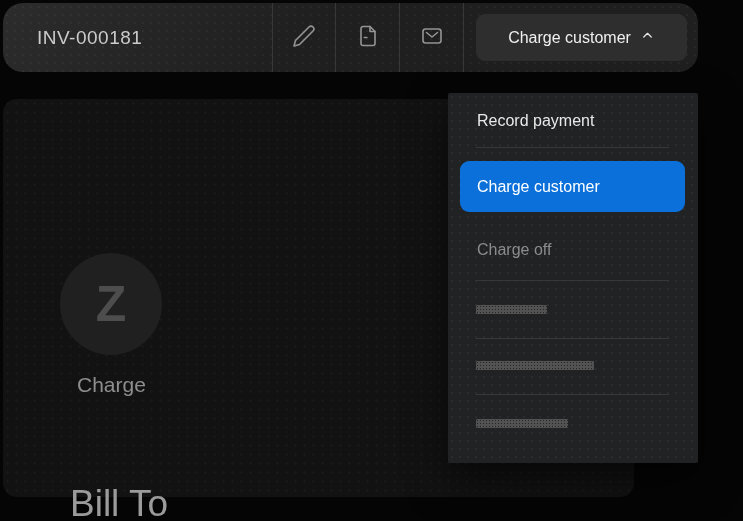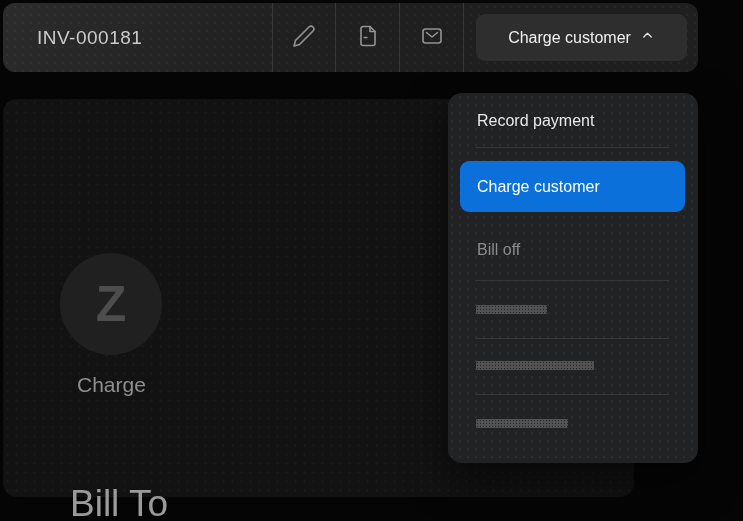--- a/index.html
+++ b/index.html
@@ -4,21 +4,21 @@
 <style>
   html,body{margin:0;padding:0;background:#050505;}
   *{box-sizing:border-box;font-family:"Liberation Sans",sans-serif;}
   .stage{position:relative;width:743px;height:521px;background:#050505;overflow:hidden;}
 
   
   .dots{background-image:radial-gradient(rgba(255,255,255,0.045) 1px,transparent 1.3px);background-size:8px 8px;}
   .dots-faint{background-image:radial-gradient(rgba(255,255,255,0.028) 1px,transparent 1.3px);background-size:9px 9px;}
 
   
-  .toolbar{position:absolute;left:3px;top:3px;width:695px;height:69px;border-radius:12px;
+  .toolbar{position:absolute;left:3px;top:3px;width:695px;height:69px;border-radius:20px;
     background-color:#1f1f1f;
     background-image:linear-gradient(130deg,rgba(255,255,255,0.06),rgba(255,255,255,0) 45%),radial-gradient(rgba(255,255,255,0.04) 1px,transparent 1.3px);
     background-size:auto,8px 8px;}
   .inv-number{position:absolute;left:34px;top:0;height:69px;line-height:69px;
     font-size:19px;letter-spacing:.5px;color:#cbcbcb;}
   .vdiv{position:absolute;top:0;width:1px;height:69px;background:#383838;}
   .vdiv.d1{left:269px}.vdiv.d2{left:332px}.vdiv.d3{left:396px}.vdiv.d4{left:460px}
   .tool-icon-btn{position:absolute;top:0;width:63px;height:69px;display:flex;align-items:center;justify-content:center;cursor:pointer;}
   .tool-icon-btn.pencil{left:269px}.tool-icon-btn.doc{left:333px}.tool-icon-btn.mail{left:397px}
   .tool-icon-btn svg{width:24px;height:24px;stroke:#949494;fill:none;stroke-width:1.6;stroke-linecap:round;stroke-linejoin:round;}
@@ -31,21 +31,21 @@
   .invoice-card{position:absolute;left:3px;top:99px;width:631px;height:398px;border-radius:14px;background-color:#121212;}
   .avatar{position:absolute;left:57px;top:154px;width:102px;height:102px;border-radius:50%;
     background:#202020;display:flex;align-items:center;justify-content:center;}
   .avatar-initial{font-size:50px;font-weight:700;color:#4d4d4d;
     background-image:radial-gradient(rgba(0,0,0,0.5) 1px,transparent 1px);background-size:3px 3px;
     -webkit-background-clip:text;}
   .company-name{position:absolute;left:74px;top:274px;font-size:21px;color:#8e8e8e;}
   .bill-to{position:absolute;left:67px;top:384px;font-size:37px;color:#9b9b9b;}
 
   
-  .dropdown{position:absolute;left:448px;top:93px;width:250px;height:370px;border-radius:14px;
+  .dropdown{position:absolute;left:448px;top:93px;width:250px;height:370px;border-radius:2px;
     background-color:#212223;box-shadow:0 16px 40px rgba(0,0,0,0.6);}
   .menu-item{position:absolute;left:29px;font-size:16px;cursor:pointer;}
   .mi-record{top:19px;color:#e9e9e9;}
   .mi-writeoff{top:148px;color:#8c8c8c;}
   .menu-sel{position:absolute;left:12px;top:68px;width:225px;height:51px;border-radius:9px;
     display:flex;align-items:center;padding-left:17px;font-size:16px;color:#ffffff;cursor:pointer;}
   .hdiv{position:absolute;left:28px;width:193px;height:1px;background:#373737;}
   .hd1{top:54px}.hd2{top:187px}.hd3{top:245px}.hd4{top:301px}
   .ph-bar{position:absolute;left:28px;height:9px;border-radius:1px;background-color:#525252;
     background-image:radial-gradient(rgba(0,0,0,0.55) 1px,transparent 1px);background-size:3px 3px;cursor:pointer;}
@@ -108,21 +108,21 @@
     <div class="bill-to">Bill To</div>
 
   </div>
 
   <div class="dropdown dots">
     <div class="menu-item mi-record">Record payment</div>
     <div class="hdiv hd1"></div>
 
     <div class="menu-sel" id="selected-item" style="background: rgb(11, 112, 218);">Charge customer</div>
 
-    <div class="menu-item mi-writeoff">Bill off</div>
+    <div class="menu-item mi-writeoff">Charge off</div>
     <div class="hdiv hd2"></div>
 
     <div class="ph-bar ph1"></div>
     <div class="hdiv hd3"></div>
     <div class="ph-bar ph2"></div>
     <div class="hdiv hd4"></div>
     <div class="ph-bar ph3"></div>
   </div>
 
 </div>

